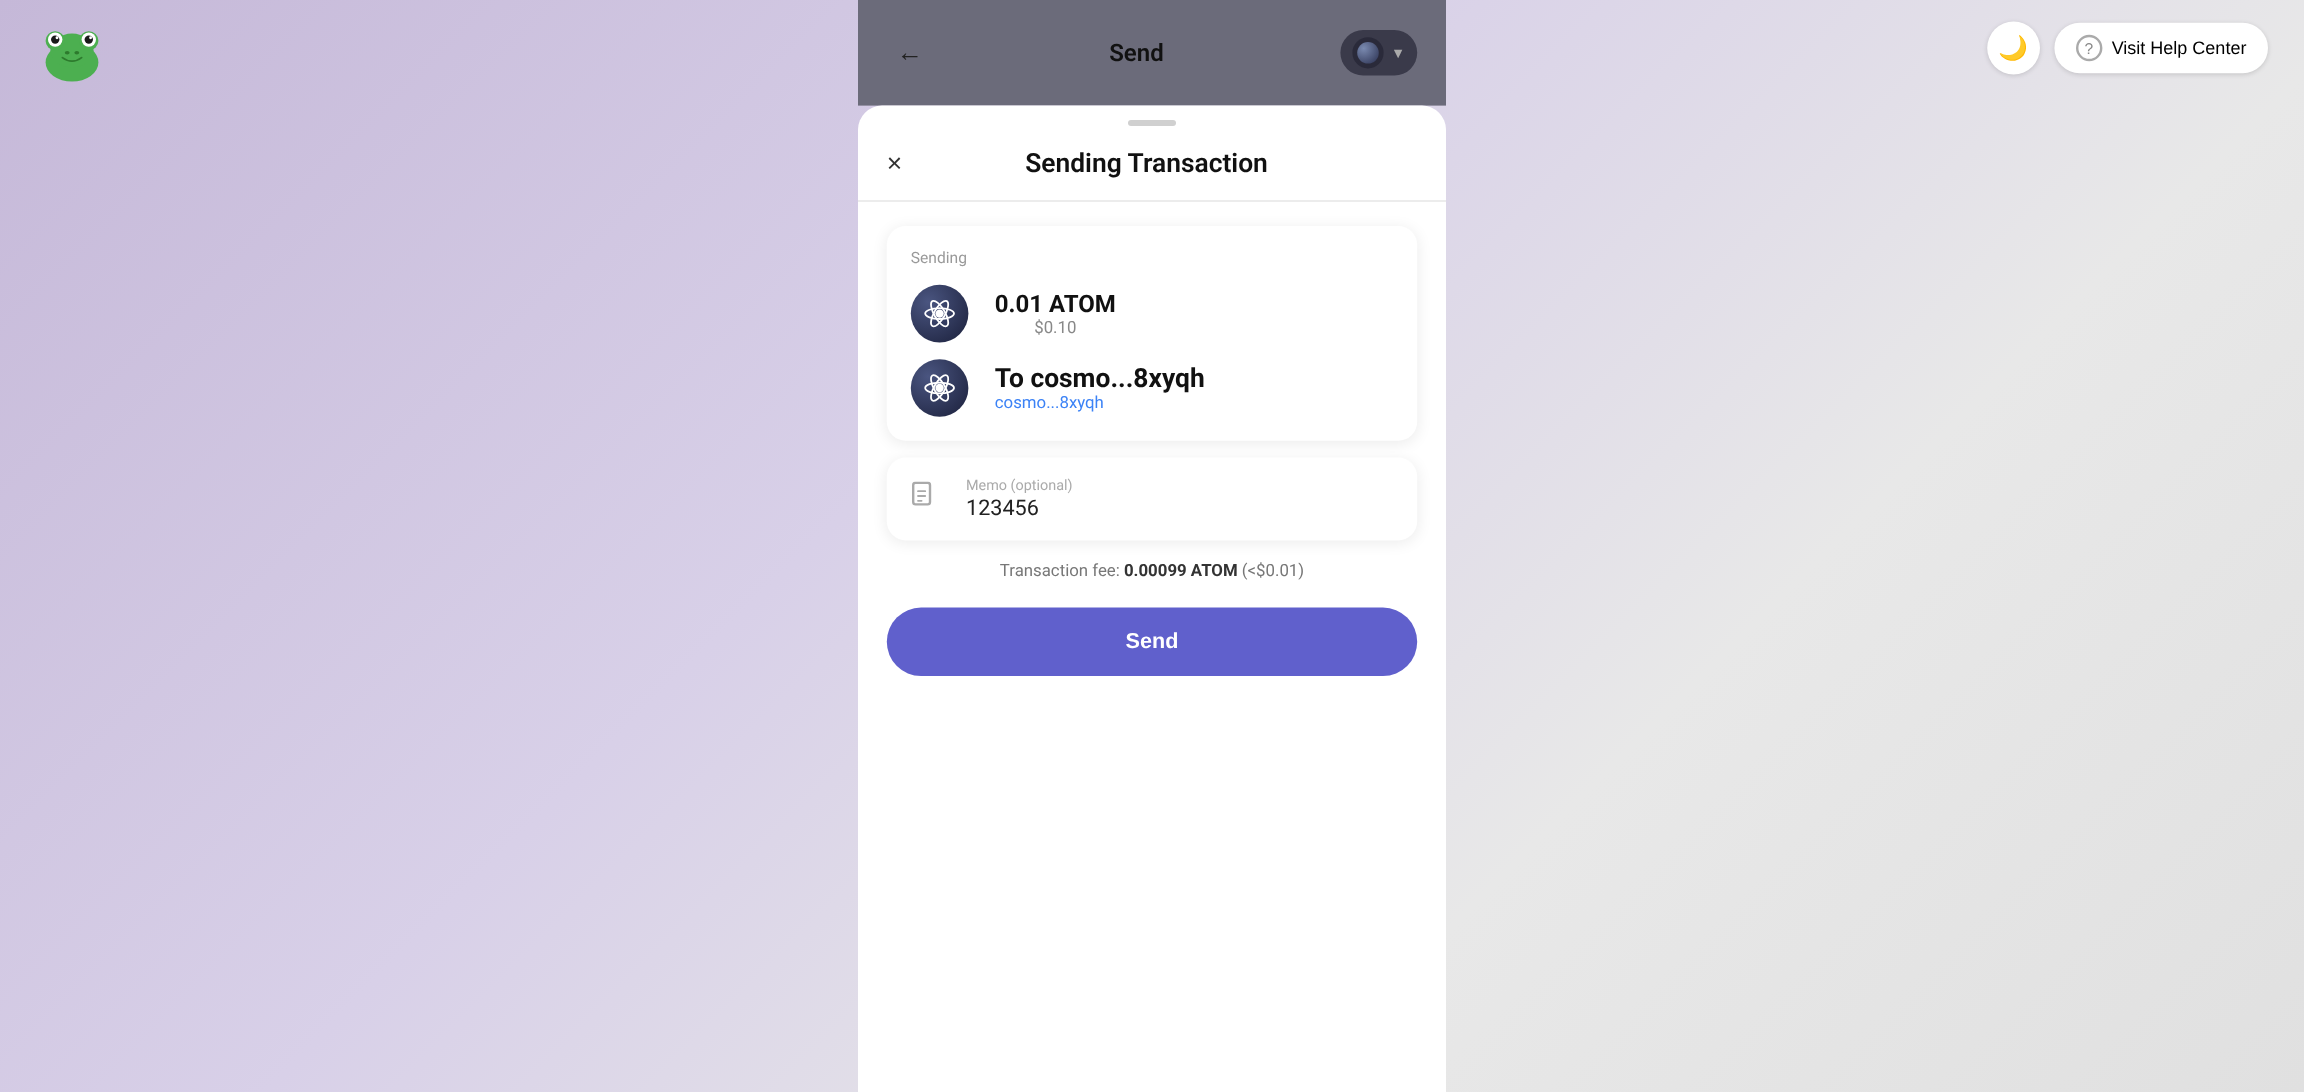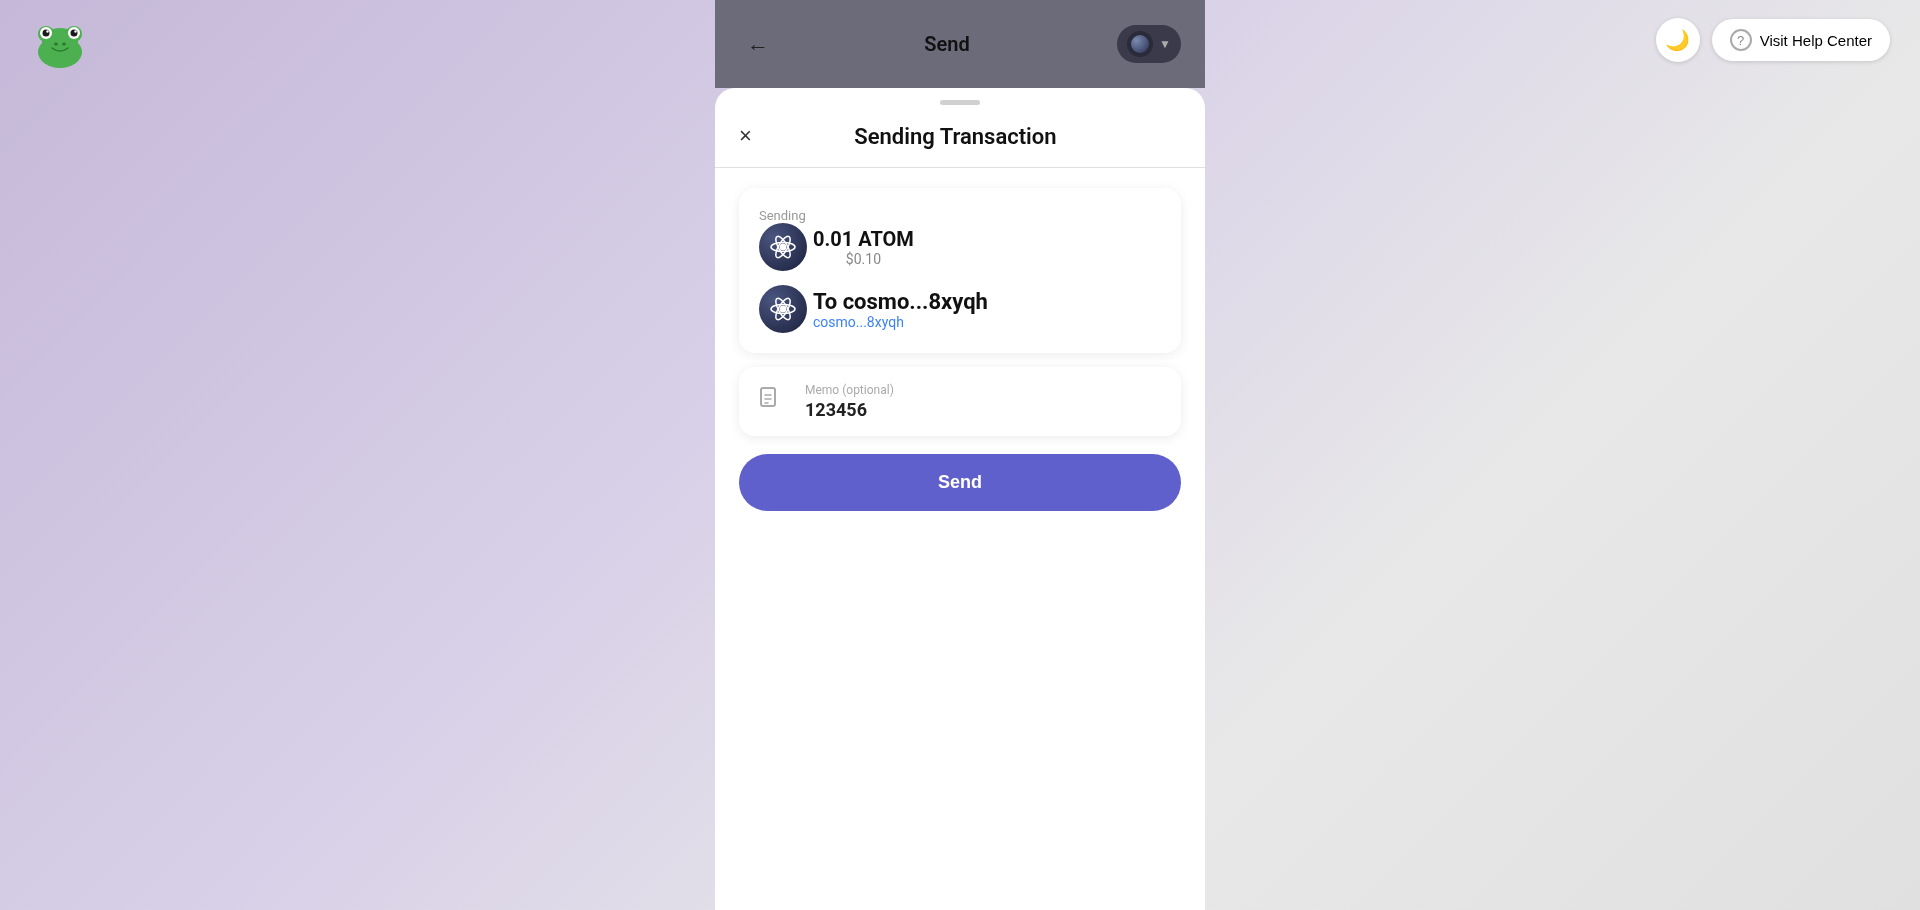--- a/index.html
+++ b/index.html
@@ -197,26 +197,27 @@
     .sending-card {
       background: white;
       border-radius: 16px;
       padding: 20px 20px;
       box-shadow: 0 2px 12px rgba(0,0,0,0.08);
     }
 
     .sending-label {
       font-size: 13px;
       color: #999;
+      margin-bottom: 14px;
     }
 
     .token-row {
       display: flex;
       align-items: center;
-      gap: 6px;
+      gap: 22px;
       margin-bottom: 14px;
     }
 
     .token-row:last-child {
       margin-bottom: 0;
     }
 
     .token-icon {
       width: 48px;
       height: 48px;
@@ -282,21 +283,21 @@
 
     .memo-label {
       font-size: 12px;
       color: #aaa;
       margin-bottom: 2px;
     }
 
     .memo-value {
       font-size: 18px;
       color: #222;
-      font-weight: 700;
+      font-weight: 400;
     }
 
     
     .fee-row {
       text-align: center;
       font-size: 14px;
       color: #777;
       padding: 4px 0;
     }
 
@@ -443,18 +444,21 @@
         <svg style="position:absolute;right:-280px;top:-60px;pointer-events:none;" width="320" height="140" viewBox="0 0 320 140" xmlns="http://www.w3.org/2000/svg">
           <defs>
             <marker id="arrowhead" markerWidth="8" markerHeight="8" refX="7" refY="3" orient="auto">
               <polygon points="0 0, 8 3, 0 6" fill="#cc2222"></polygon>
             </marker>
           </defs>
           <path d="M300 20 L180 100" stroke="#cc2222" stroke-width="3.5" fill="none" marker-end="url(#arrowhead)"></path>
         </svg>
       </div>
 
+      <div class="fee-row">
+        <span>Transaction fee: </span><span class="fee-bold">0.00099 ATOM</span> <span>(&lt;$0.01)</span>
+      </div>
 
       <button class="send-btn">Send</button>
 
     </div>
   </div>
 </div>
 
 </body></html>

